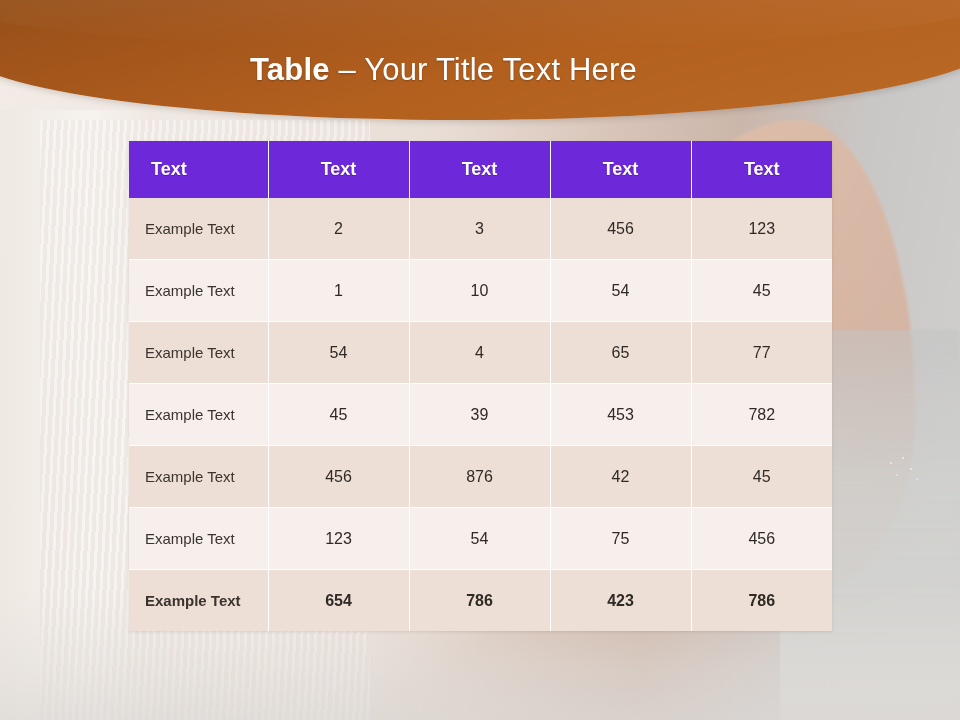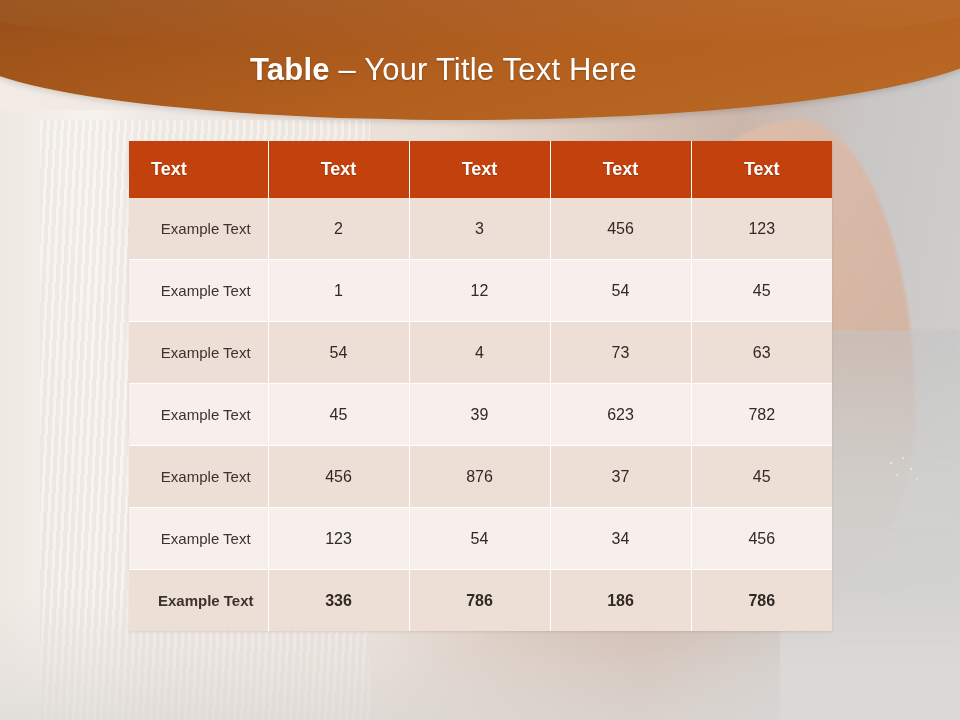--- a/index.html
+++ b/index.html
@@ -127,21 +127,21 @@
     table-layout: fixed;
   }
   table.data col.c0 { width: 139px; }
   table.data col.c1 { width: 141px; }
   table.data col.c2 { width: 141px; }
   table.data col.c3 { width: 141px; }
   table.data col.c4 { width: 141px; }
 
   table.data th {
     height: 55px;
-    background: #c2410c;
+    background: #6d28d9;
     color: #ffffff;
     font-size: 18px;
     font-weight: bold;
     border-right: 1px solid #ffffff;
     text-shadow: 0 1px 1px rgba(0,0,0,0.22);
   }
   table.data th.first {
     text-align: left;
     padding-left: 22px;
   }
@@ -152,21 +152,21 @@
 
   table.data td {
     height: 59px;
     font-size: 16px;
     color: #2f2a26;
     border-right: 1px solid #ffffff;
     border-bottom: 1px solid #ffffff;
   }
   table.data td:last-child { border-right: none; }
   table.data td.label {
-    text-align: center;
+    text-align: left;
     padding-left: 16px;
     font-size: 15px;
     color: #3a342f;
   }
   table.data td.num {
     text-align: center;
   }
   tr.odd td  { background: #eedfd6; }
   tr.even td { background: #f7efeb; }
   tr.total td {
@@ -219,56 +219,56 @@
         <tr class="odd">
           <td class="label">Example Text</td>
           <td class="num">2</td>
           <td class="num">3</td>
           <td class="num">456</td>
           <td class="num">123</td>
         </tr>
         <tr class="even">
           <td class="label">Example Text</td>
           <td class="num">1</td>
-          <td class="num">12</td>
+          <td class="num">10</td>
           <td class="num">54</td>
           <td class="num">45</td>
         </tr>
         <tr class="odd">
           <td class="label">Example Text</td>
           <td class="num">54</td>
           <td class="num">4</td>
-          <td class="num">73</td>
-          <td class="num">63</td>
+          <td class="num">65</td>
+          <td class="num">77</td>
         </tr>
         <tr class="even">
           <td class="label">Example Text</td>
           <td class="num">45</td>
           <td class="num">39</td>
-          <td class="num">623</td>
+          <td class="num">453</td>
           <td class="num">782</td>
         </tr>
         <tr class="odd">
           <td class="label">Example Text</td>
           <td class="num">456</td>
           <td class="num">876</td>
-          <td class="num">37</td>
+          <td class="num">42</td>
           <td class="num">45</td>
         </tr>
         <tr class="even">
           <td class="label">Example Text</td>
           <td class="num">123</td>
           <td class="num">54</td>
-          <td class="num">34</td>
+          <td class="num">75</td>
           <td class="num">456</td>
         </tr>
         <tr class="total">
           <td class="label">Example Text</td>
-          <td class="num">336</td>
+          <td class="num">654</td>
           <td class="num">786</td>
-          <td class="num">186</td>
+          <td class="num">423</td>
           <td class="num">786</td>
         </tr>
       </tbody>
     </table>
   </div>
 
 </div>
 
 </body></html>

